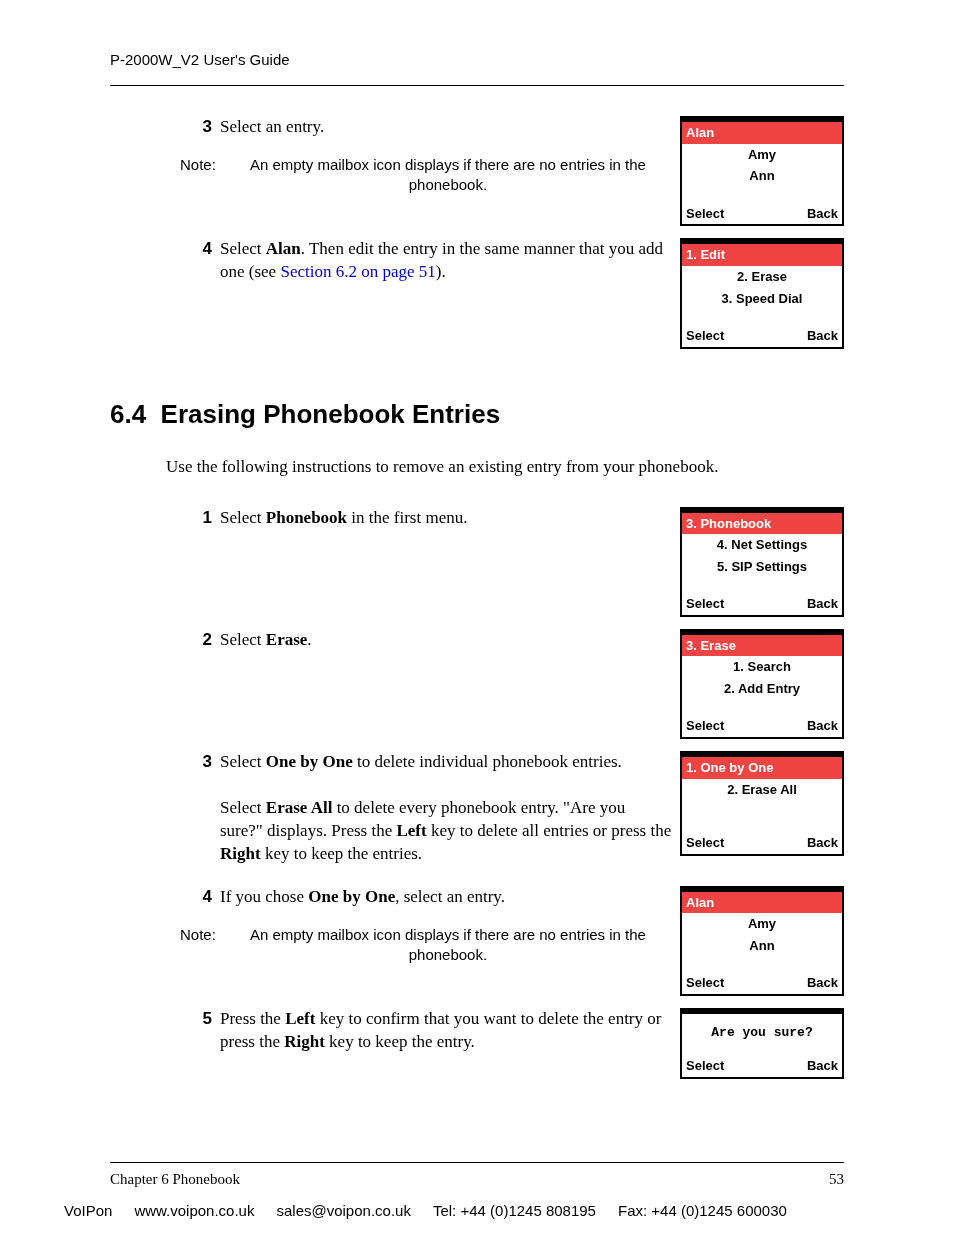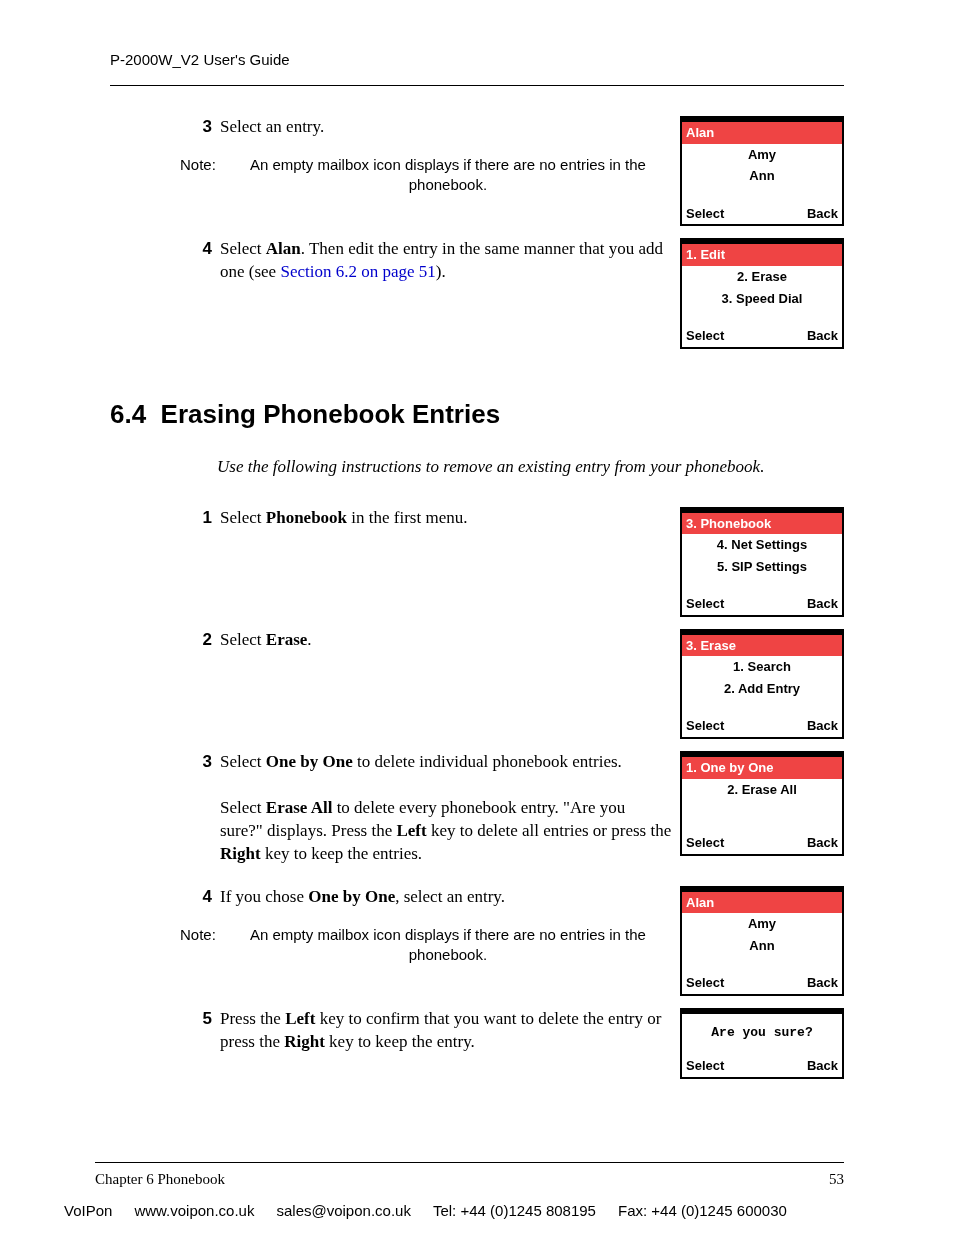--- a/index.html
+++ b/index.html
@@ -30,40 +30,40 @@
   .note-label { font-weight: normal; }
   .note-body { flex: 1; font-family: "Times New Roman", serif; font-size: 17px; margin-left: 4px;}
   .note-body-arial { font-family: Arial, Helvetica, sans-serif; font-size:15px;text-align:center; }
   .link { color: #0000cc; }
   h2.section {
     font-family: Arial, Helvetica, sans-serif;
     font-size: 26px;
     font-weight: bold;
     margin: 48px 0 24px 0;
   }
-  .intro { margin-left: 107px; margin-bottom: 28px; font-style: italic; }
+  .intro { margin-left: 56px; margin-bottom: 28px; }
   
   .screen {
     width: 164px;
     flex-shrink: 0;
     border: 2px solid #000;
     font-family: Arial, Helvetica, sans-serif;
     font-size: 13px;
     font-weight: bold;
     background: #fff;
     line-height: 1.35;
   }
   .screen .bar { height: 4px; background: #000; }
   .screen .hl { background: #ef4444; color: #fff; padding: 2px 4px; }
   .screen .ln { padding: 2px 4px; text-align: center; }
   .screen .spacer { height: 16px; }
   .screen .soft { display: flex; justify-content: space-between; padding: 2px 4px; }
   .screen .center { text-align: center; padding: 2px 4px; font-family: Liberation Mono, monospace; }
   
-  .footer-area { position: absolute; left: 95px; right: 110px; bottom: 46px; }
+  .footer-area { position: absolute; left: 110px; right: 110px; bottom: 46px; }
   .footer-rule { border: none; border-top: 1px solid #000; margin-bottom: 6px; }
   .footer-row { display: flex; justify-content: space-between; font-size: 15px; }
   .vendor { position: absolute; left: 64px; right: 64px; bottom: 14px; font-family: Arial, Helvetica, sans-serif; font-size: 15px; display: flex; gap: 22px; }
   b { font-weight: bold; }
 </style>
 </head>
 <body>
 
 <div class="header-right">P-2000W_V2 User's Guide</div>
 <hr class="rule">

